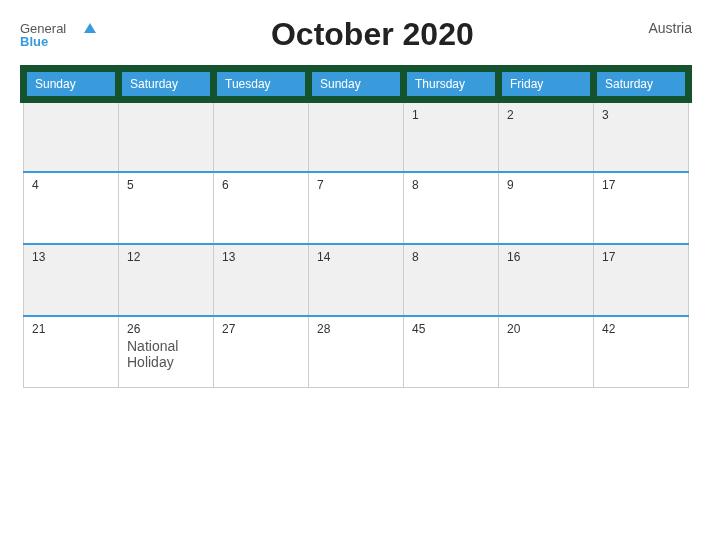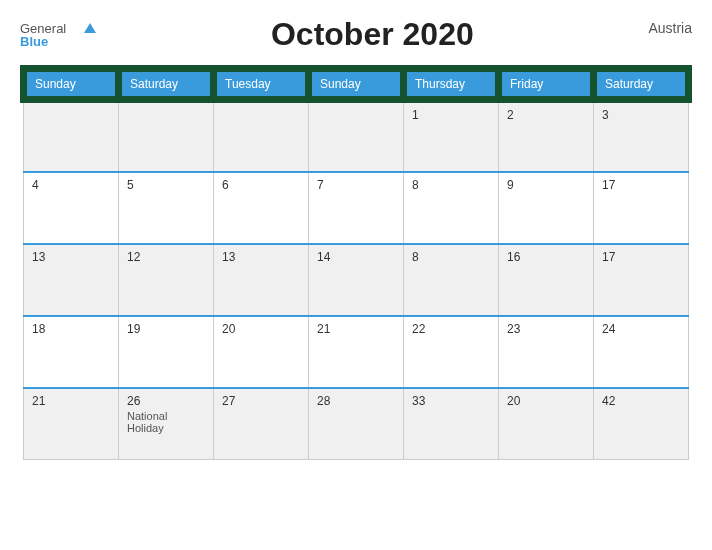--- a/index.html
+++ b/index.html
@@ -81,21 +81,21 @@
     }
     .calendar-table tbody tr:nth-child(even) td {
       background-color: #fff;
     }
     .day-num {
       font-size: 12px;
       color: #333;
       display: block;
     }
     .day-event {
-      font-size: 11px;
+      font-size: 14px;
       color: #555;
       display: block;
       margin-top: 2px;
     }
     .row-top-border td {
       border-top: 2px solid #3a9bdc !important;
     }
     .logo-row {
       display: flex;
       align-items: center;
@@ -187,57 +187,34 @@
           </td>
           <td>
             <span class="day-num">16</span>
           </td>
           <td>
             <span class="day-num">17</span>
           </td>
         </tr>
         <tr class="row-top-border">
           <td>
-            <span class="day-num">18</span>
-          </td>
-          <td>
-            <span class="day-num">19</span>
-          </td>
-          <td>
-            <span class="day-num">20</span>
-          </td>
-          <td>
-            <span class="day-num">21</span>
-          </td>
-          <td>
-            <span class="day-num">22</span>
-          </td>
-          <td>
-            <span class="day-num">23</span>
-          </td>
-          <td>
-            <span class="day-num">24</span>
-          </td>
-        </tr>
-        <tr class="row-top-border">
-          <td>
             <span class="day-num">21</span>
           </td>
           <td>
             <span class="day-num">26</span>
             <span class="day-event">National Holiday</span>
           </td>
           <td>
             <span class="day-num">27</span>
           </td>
           <td>
             <span class="day-num">28</span>
           </td>
           <td>
-            <span class="day-num">33</span>
+            <span class="day-num">45</span>
           </td>
           <td>
             <span class="day-num">20</span>
           </td>
           <td>
             <span class="day-num">42</span>
           </td>
         </tr>
       </tbody>
   </table>

